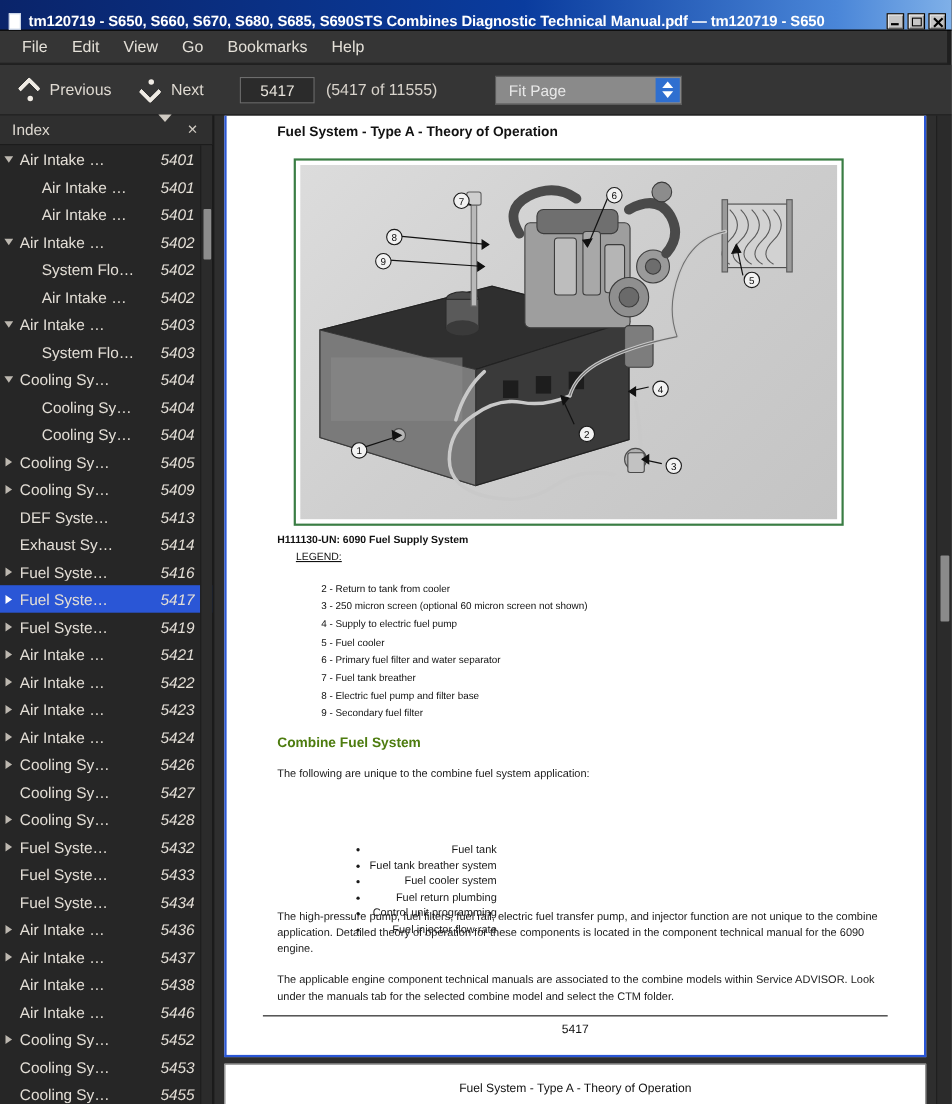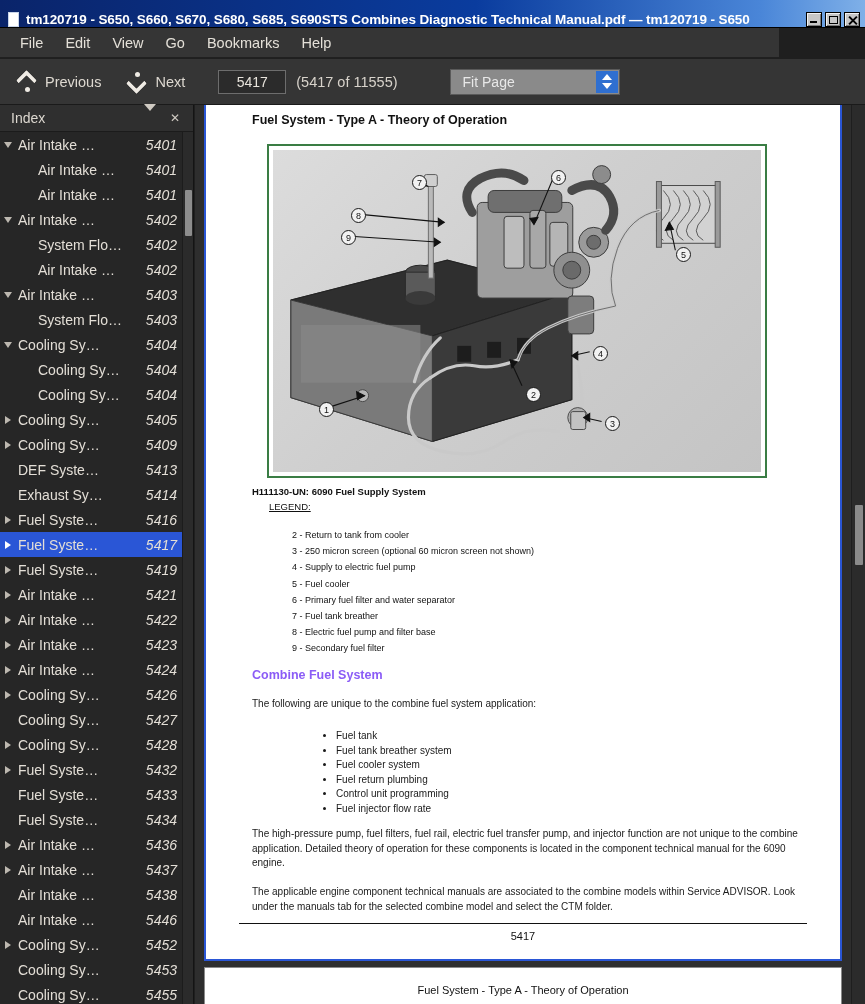--- a/index.html
+++ b/index.html
@@ -39,21 +39,21 @@
   .wb-max i { left: 3px; top: 3px; width: 9px; height: 8px; background: none;
               border: 1.5px solid #000; }
   .wb-close i {
     left: 7px; top: 2px; width: 2px; height: 11px; background: #000;
   }
   .wb-close i:first-child { transform: rotate(45deg); }
   .wb-close i:last-child  { transform: rotate(-45deg); }
 
   
   #menubar {
-    position: absolute; left: 0; top: 28px; width: 779px; height: 30px;
+    position: absolute; left: 0; top: 28px; width: 861px; height: 30px;
     background: #353535;
     display: flex; align-items: center; padding-left: 9px;
     border-bottom: 1px solid #202020;
   }
   #menubar .mi {
     color: #e4e0d8; font-size: 14.5px; padding: 3px 11px; cursor: default;
     white-space: nowrap;
   }
 
   
@@ -208,28 +208,28 @@
     text-decoration: underline;
   }
   .legend-list { position: absolute; left: 46px; top: 409px; width: 560px; }
   .legend-list li {
     list-style: none; font-size: 9px; color: #111; margin-bottom: 6.2px;
     white-space: nowrap;
   }
 
   .doc-h2 {
     position: absolute; left: 46px; top: 563px;
-    font-size: 12.5px; font-weight: bold; color: #8b5cf6;
+    font-size: 12.5px; font-weight: bold; color: #4d7c0f;
   }
   .para {
     position: absolute; left: 46px; width: 546px;
     font-size: 10px; color: #1a1a1a; line-height: 14.6px;
   }
   #para1 { top: 592px; }
-  .bullets { position: absolute; left: 78px; top: 608px; }
+  .bullets { position: absolute; left: 78px; top: 645px; text-align: right; }
   .bullets li { font-size: 10px; color: #1a1a1a; line-height: 14.6px; margin-left: 12px; }
   #para2 { top: 722px; }
   #para3 { top: 780px; }
 
   .pg-footer-rule {
     position: absolute; left: 33px; right: 33px; height: 1px; background: #111;
   }
   #cur-rule { top: 818px; }
   .pg-num {
     position: absolute; left: 0; right: 0; text-align: center;

